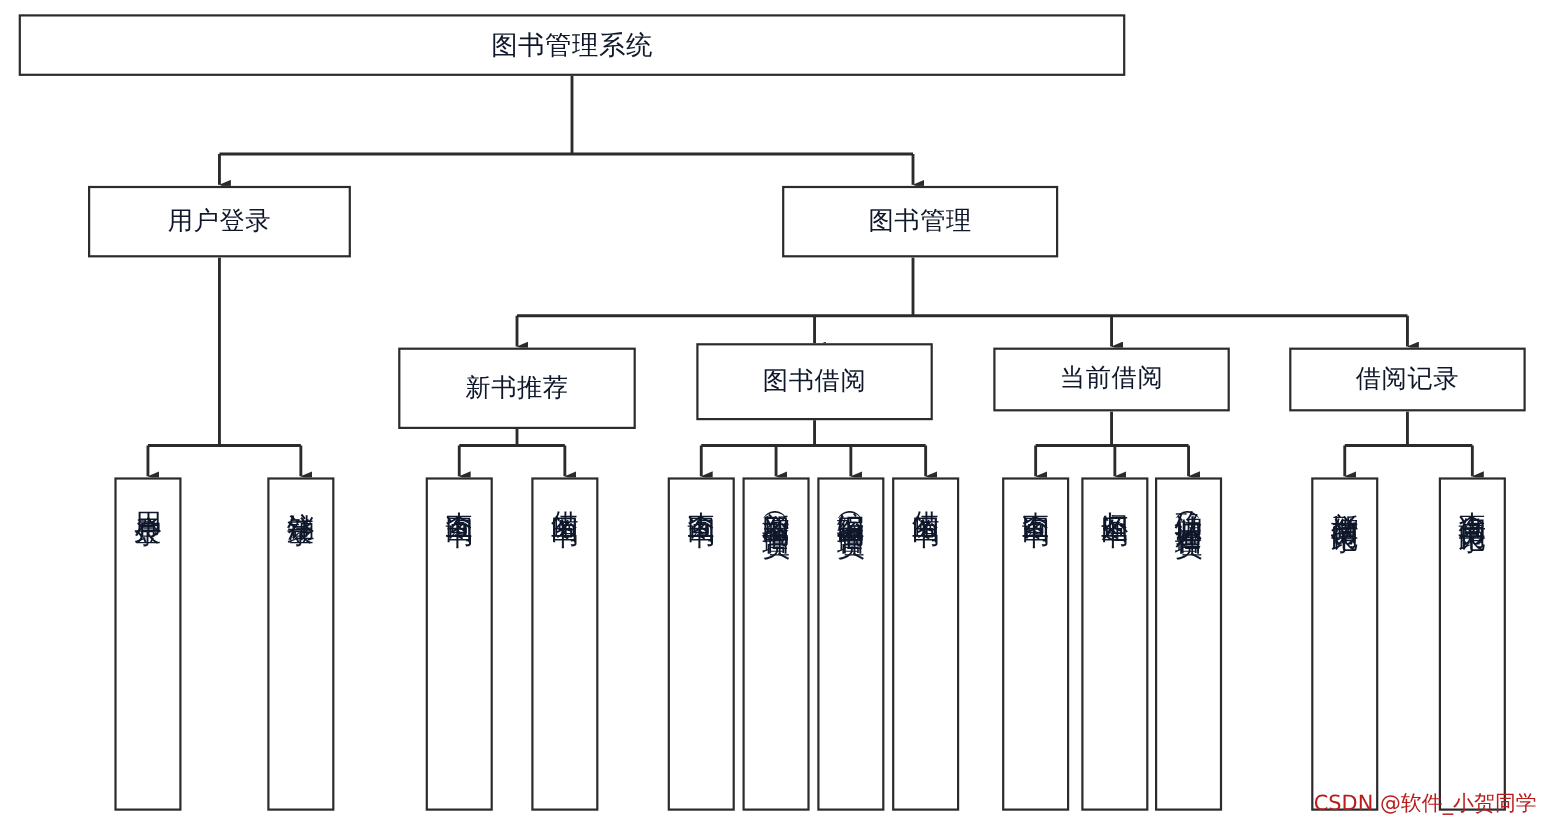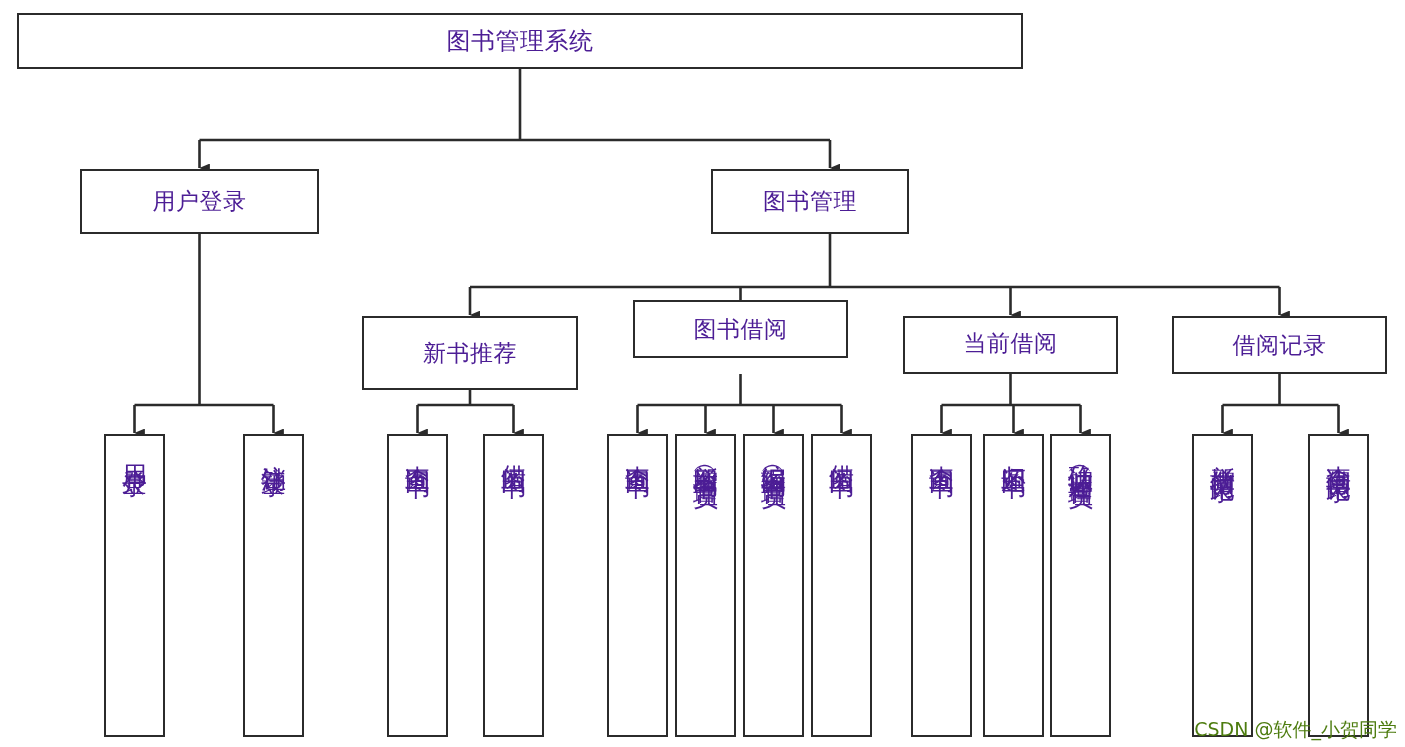--- a/index.html
+++ b/index.html
@@ -25,21 +25,21 @@
     height: 747px;
   }
   .node {
     position: absolute;
     box-sizing: border-box;
     background: #ffffff;
     border: 2.6px solid #2b2b2b;
     display: flex;
     align-items: center;
     justify-content: center;
-    color: #4c1d95;
+    color: #0f172a;
     z-index: 2;
   }
   .node-label {
     display: block;
     text-align: center;
     line-height: 1.0;
     letter-spacing: 0.5px;
   }
   
   .node.h .node-label {
@@ -60,21 +60,21 @@
     font-size: 25px;
     line-height: 1.0;
     letter-spacing: 3px;
     white-space: nowrap;
   }
   #watermark {
     position: absolute;
     right: 8px;
     bottom: 4px;
     font-size: 19px;
-    color: #4d7c0f;
+    color: #b91c1c;
     white-space: nowrap;
     z-index: 3;
     font-family: "DejaVu Sans", "Liberation Sans", sans-serif;
   }
 </style>
 </head>
 <body>
 
 <div id="diagram-root">
 
@@ -121,27 +121,27 @@
       </g>
   </svg>
 
   <div id="nodes-layer">
       <div class="node h root" style="left: 17px; top: 13px; width: 1006px; height: 56px;">
         <span class="node-label">图书管理系统</span>
       </div>
       <div class="node h" style="left: 80px; top: 169px; width: 239px; height: 65px;">
         <span class="node-label">用户登录</span>
       </div>
-      <div class="node h" style="left: 711px; top: 169px; width: 198px; height: 65px;">
+      <div class="node h" style="left: 711px; top: 169px; width: 251px; height: 65px;">
         <span class="node-label">图书管理</span>
       </div>
       <div class="node h" style="left: 362px; top: 316px; width: 216px; height: 74px;">
         <span class="node-label">新书推荐</span>
       </div>
-      <div class="node h" style="left: 633px; top: 300px; width: 215px; height: 58px;">
+      <div class="node h" style="left: 633px; top: 312px; width: 215px; height: 70px;">
         <span class="node-label">图书借阅</span>
       </div>
       <div class="node h" style="left: 903px; top: 316px; width: 215px; height: 58px; font-family: Liberation Mono, monospace;">
         <span class="node-label">当前借阅</span>
       </div>
       <div class="node h" style="left: 1172px; top: 316px; width: 215px; height: 58px; align-items: center;">
         <span class="node-label">借阅记录</span>
       </div>
       <div class="node v" style="left: 104px; top: 434px; width: 61px; height: 303px;">
         <span class="node-label">用户登录</span>

